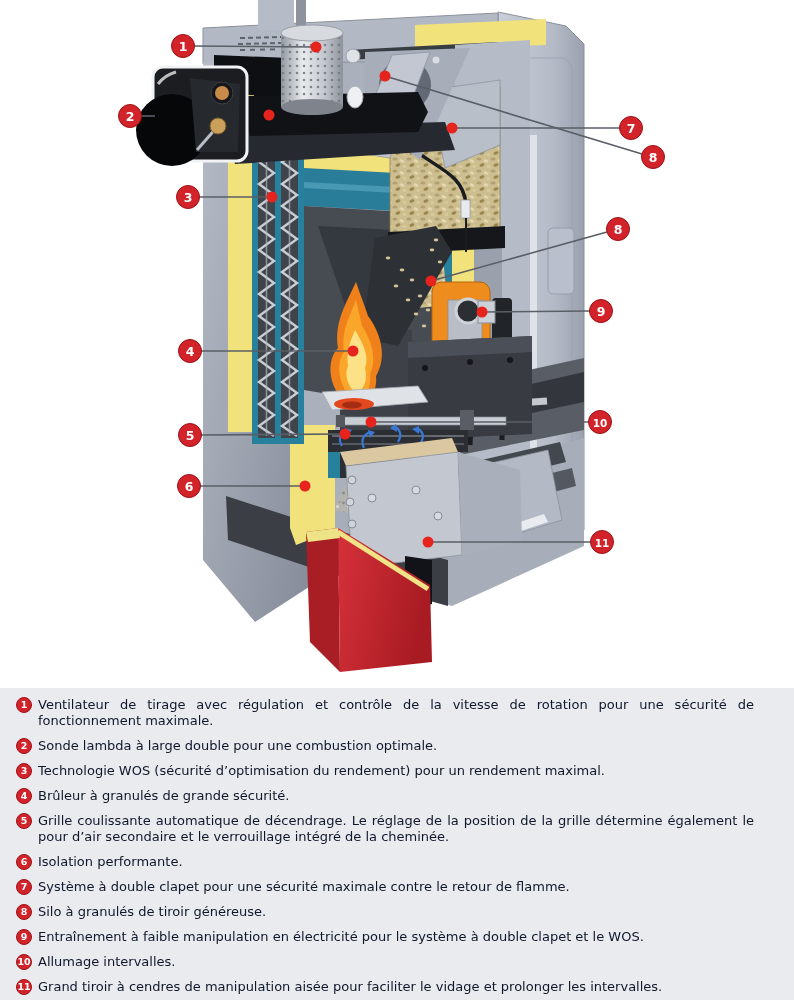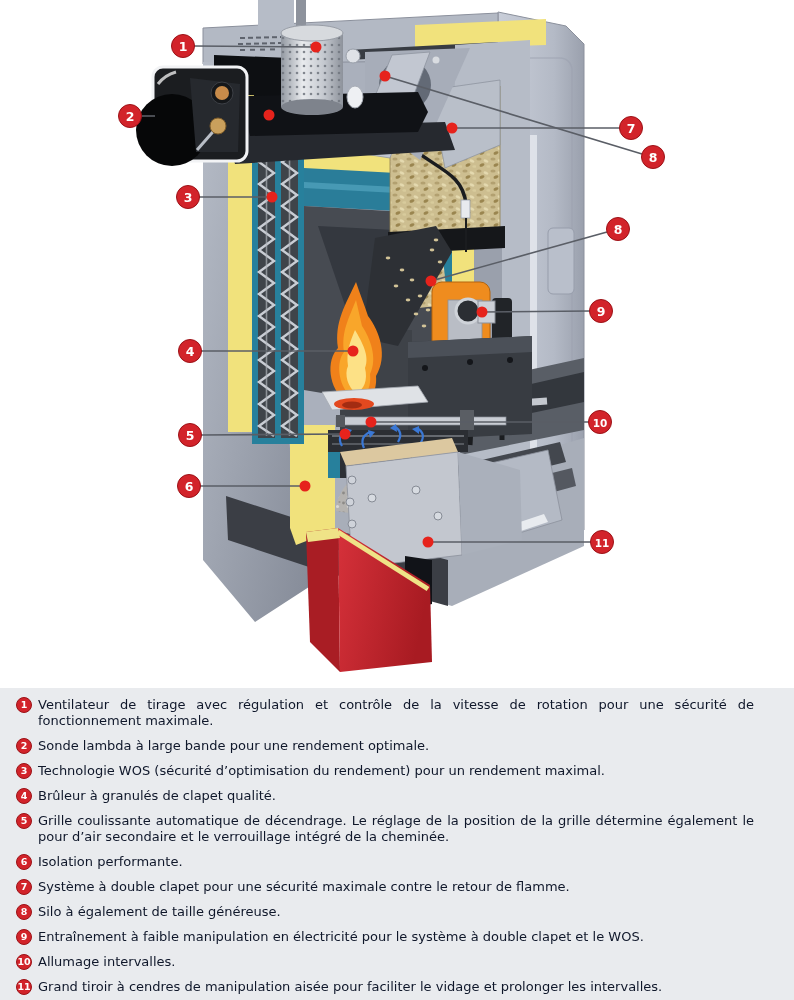--- a/index.html
+++ b/index.html
@@ -335,51 +335,51 @@
   </div>
 
   <div class="legend-area" id="legend">
     <div class="legend-item">
       <span class="legend-badge">1</span>
       <span class="legend-text">Ventilateur de tirage avec régulation et contrôle de la vitesse de rotation pour une sécurité de fonctionnement maximale.</span>
     </div>
 
     <div class="legend-item">
       <span class="legend-badge">2</span>
-      <span class="legend-text">Sonde lambda à large bande pour une rendement optimale.</span>
+      <span class="legend-text">Sonde lambda à large double pour une combustion optimale.</span>
     </div>
 
     <div class="legend-item">
       <span class="legend-badge">3</span>
       <span class="legend-text">Technologie WOS (sécurité d’optimisation du rendement) pour un rendement maximal.</span>
     </div>
 
     <div class="legend-item">
       <span class="legend-badge">4</span>
-      <span class="legend-text">Brûleur à granulés de clapet qualité.</span>
+      <span class="legend-text">Brûleur à granulés de grande sécurité.</span>
     </div>
 
     <div class="legend-item">
       <span class="legend-badge">5</span>
       <span class="legend-text">Grille coulissante automatique de décendrage. Le réglage de la position de la grille détermine également le pour d’air secondaire et le verrouillage intégré de la cheminée.</span>
     </div>
 
     <div class="legend-item">
       <span class="legend-badge">6</span>
       <span class="legend-text">Isolation performante.</span>
     </div>
 
     <div class="legend-item">
       <span class="legend-badge">7</span>
       <span class="legend-text">Système à double clapet pour une sécurité maximale contre le retour de flamme.</span>
     </div>
 
     <div class="legend-item">
       <span class="legend-badge">8</span>
-      <span class="legend-text">Silo à également de taille généreuse.</span>
+      <span class="legend-text">Silo à granulés de tiroir généreuse.</span>
     </div>
 
     <div class="legend-item">
       <span class="legend-badge">9</span>
       <span class="legend-text">Entraînement à faible manipulation en électricité pour le système à double clapet et le WOS.</span>
     </div>
 
     <div class="legend-item">
       <span class="legend-badge">10</span>
       <span class="legend-text">Allumage intervalles.</span>

